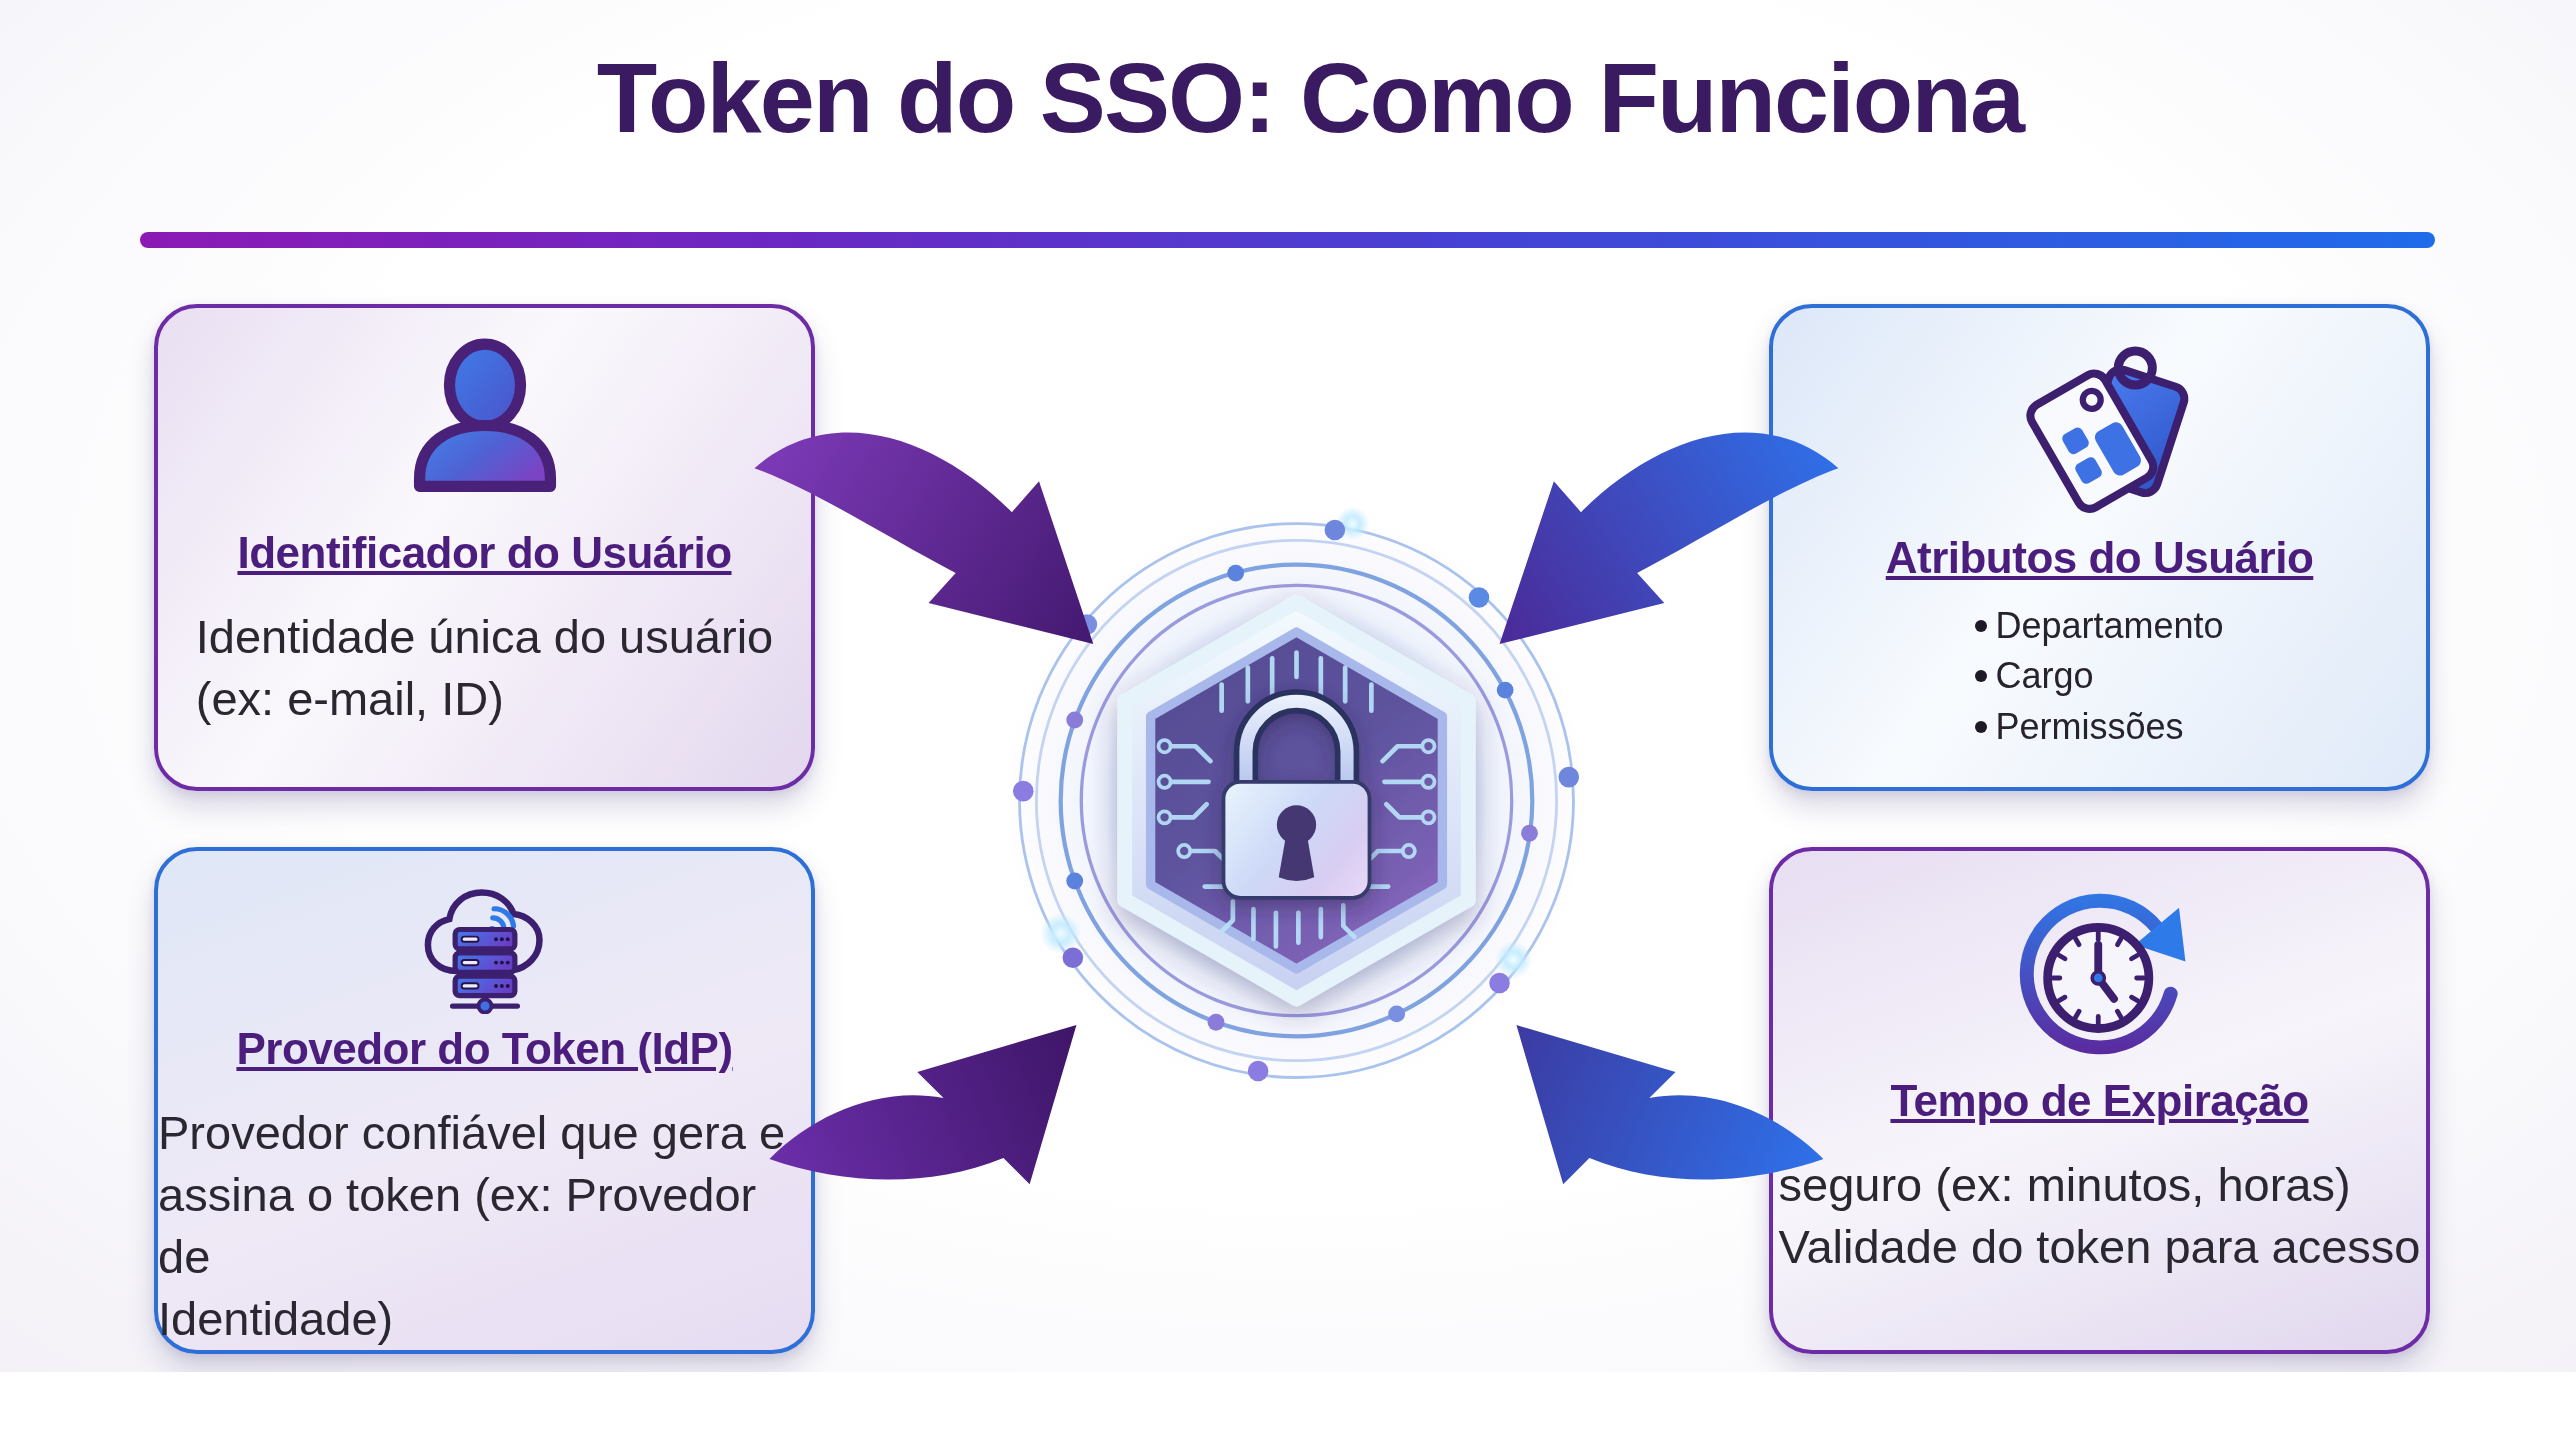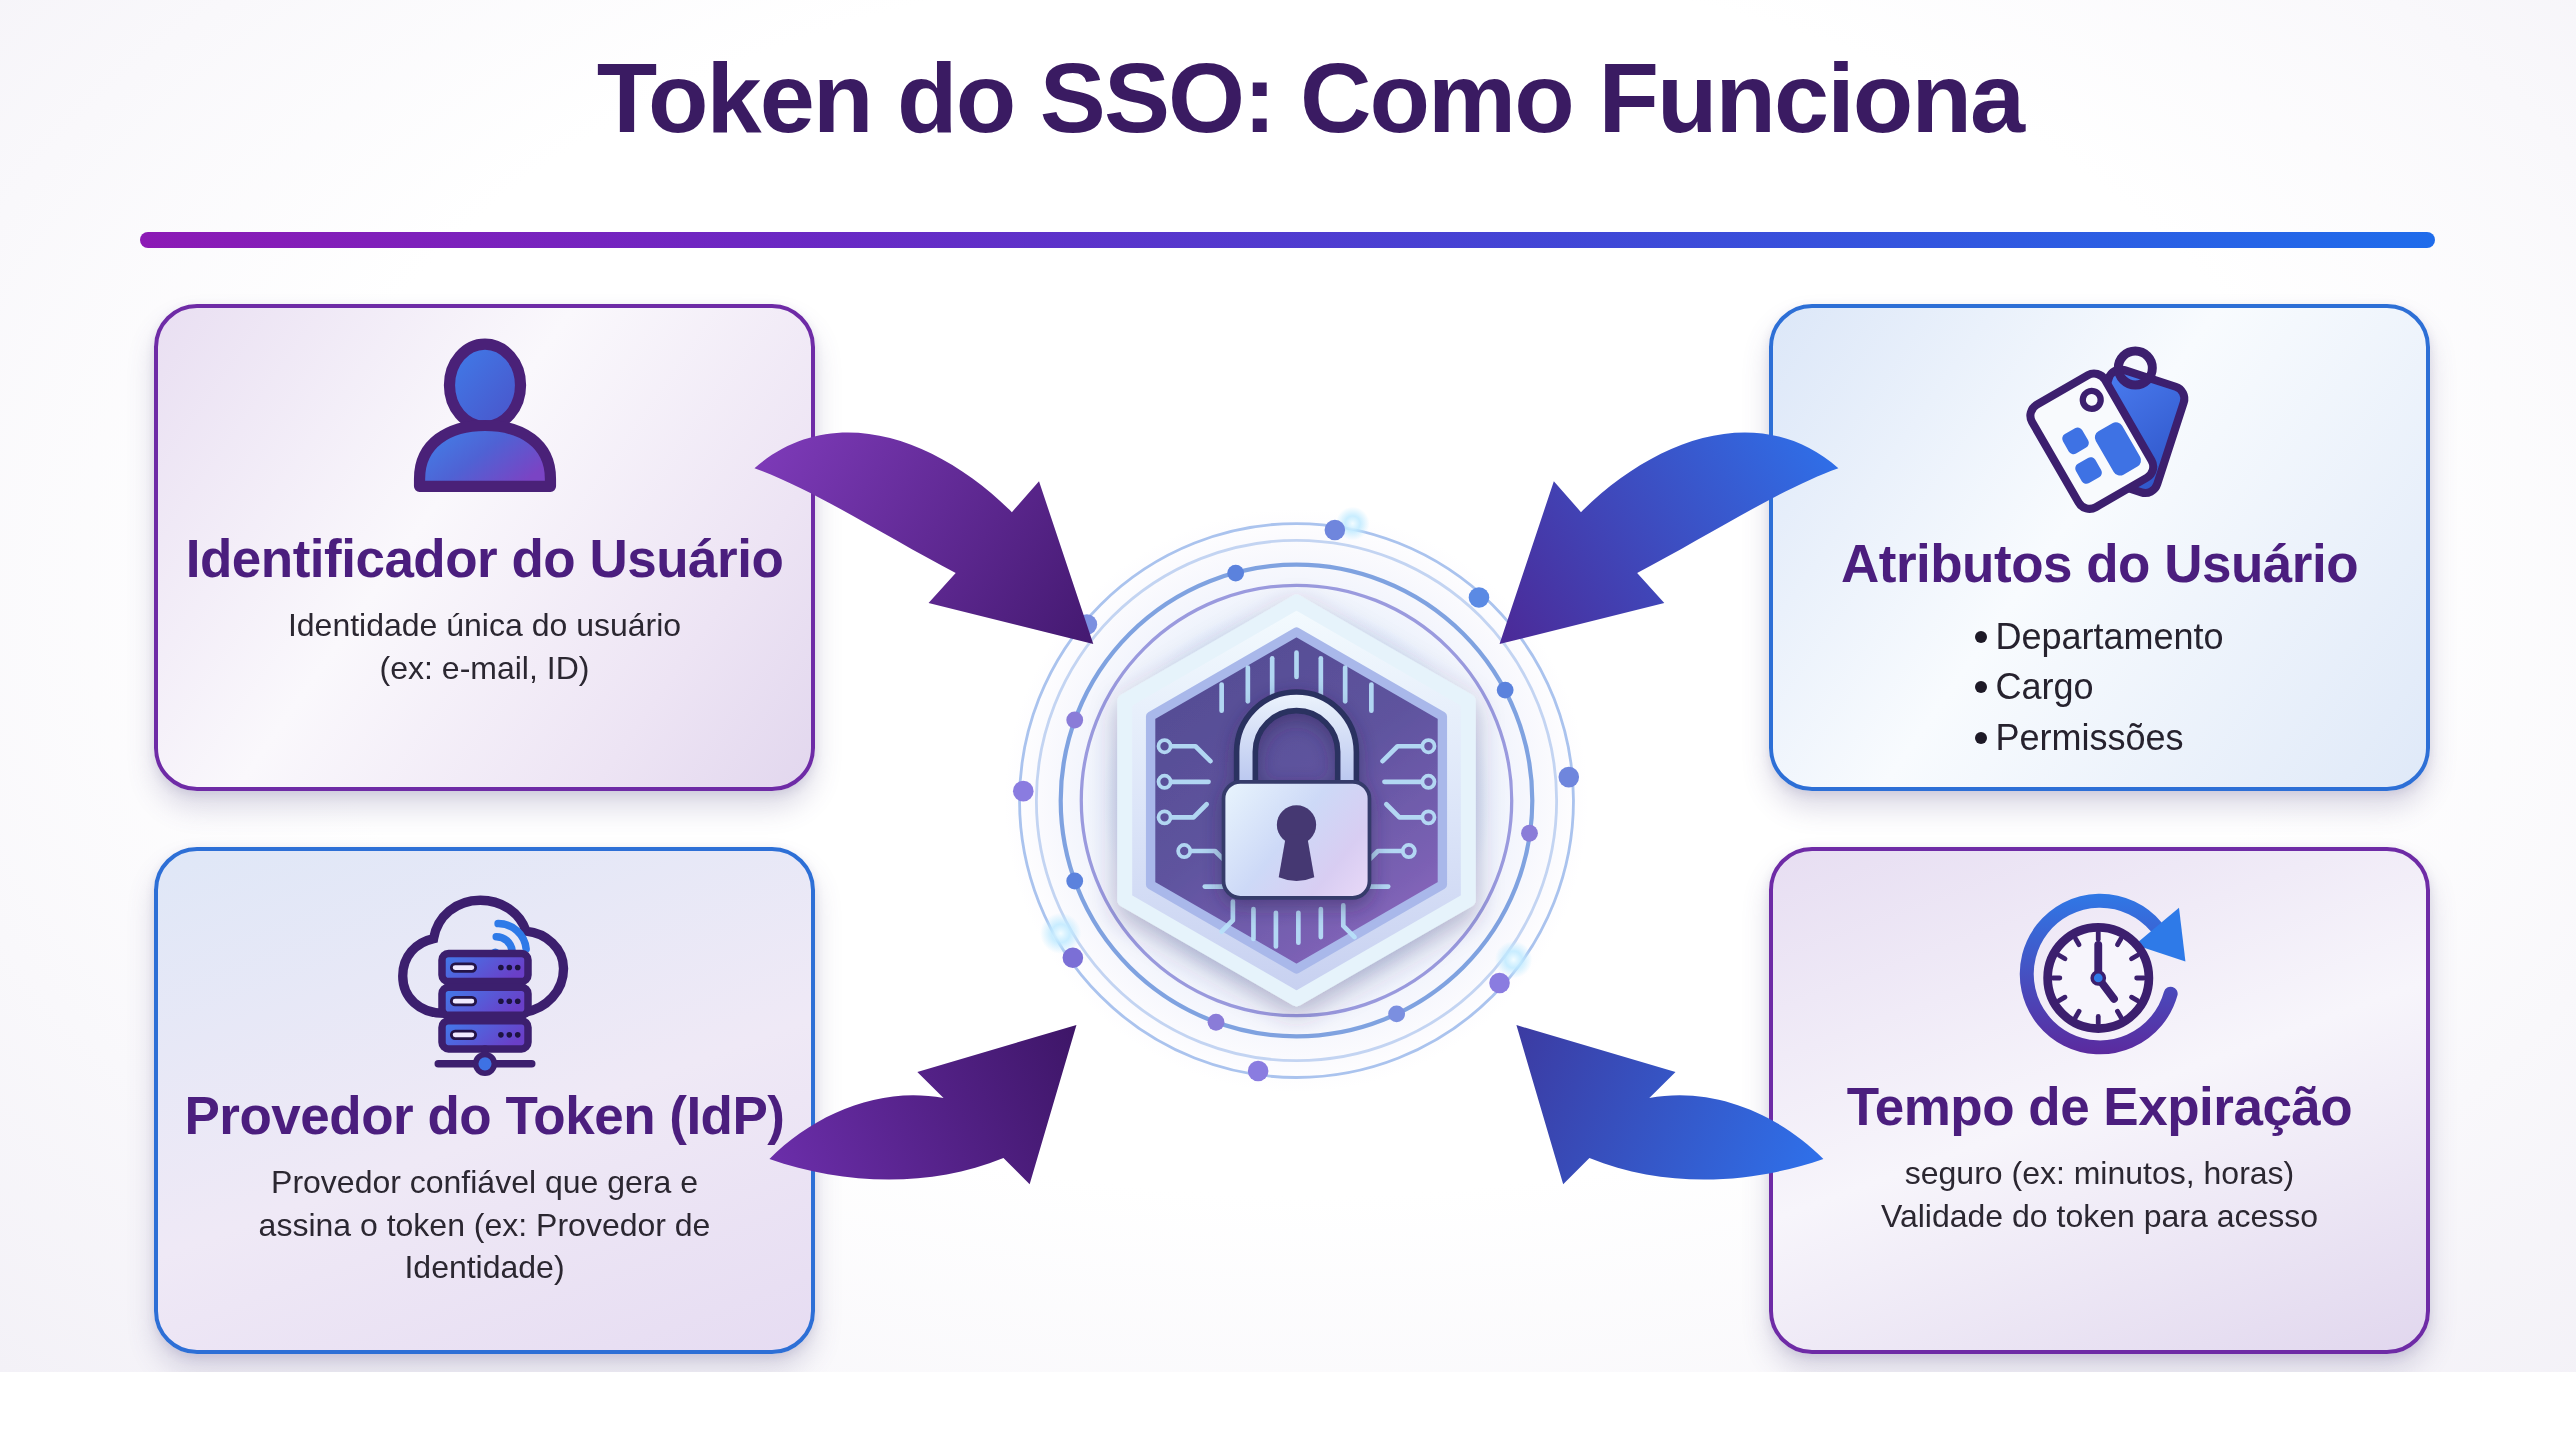--- a/index.html
+++ b/index.html
@@ -28,25 +28,25 @@
   .card-tl{left:154px;top:304px;height:487px;border-color:#6e2ba6;
     background:linear-gradient(125deg,#e9dff2 0%,#faf8fc 42%,#ede4f4 78%,#e2d7ee 100%);}
   .card-tr{left:1769px;top:304px;height:487px;border-color:#2d6fd6;
     background:linear-gradient(125deg,#dce7f8 0%,#f8fbfe 45%,#dfe9f8 100%);}
   .card-bl{left:154px;top:847px;height:507px;border-color:#2d6fd6;
     background:linear-gradient(160deg,#dfe7f7 0%,#efe9f6 55%,#e6dcf2 100%);}
   .card-br{left:1769px;top:847px;height:507px;border-color:#6e2ba6;
     background:linear-gradient(160deg,#e7def2 0%,#f7f5fb 50%,#e1d7ee 100%);}
   .card svg.icon{margin-top:24px;}
   .card-title{
-    font-size:53px;font-weight:800;color:#4b1e7e;letter-spacing:-0.5px;
-    margin-top:9.4px;text-align:center;
+    font-size:44px;font-weight:800;color:#4b1e7e;letter-spacing:-0.5px;
+    margin-top:9.4px;text-align:center;text-decoration:underline;
   }
   .card-text{
-    font-size:32px;color:#2b2731;line-height:1.32;text-align:center;margin-top:15px;
+    font-size:47px;color:#2b2731;line-height:1.32;margin-top:28px;
   }
   .bullets{
     list-style:none;margin:13px 0 0 0;padding:0;width:fit-content;
     font-size:36px;color:#26222e;
   }
   .bullets li{display:flex;align-items:center;gap:8px;margin:8.4px 0;}
   .bullets .dot{width:12px;height:12px;border-radius:50%;background:#1d1926;flex:0 0 auto;}
   .emblem{position:absolute;left:969px;top:473px;z-index:1;}
   .arrows{position:absolute;left:0;top:0;z-index:3;pointer-events:none;}
 </style>

